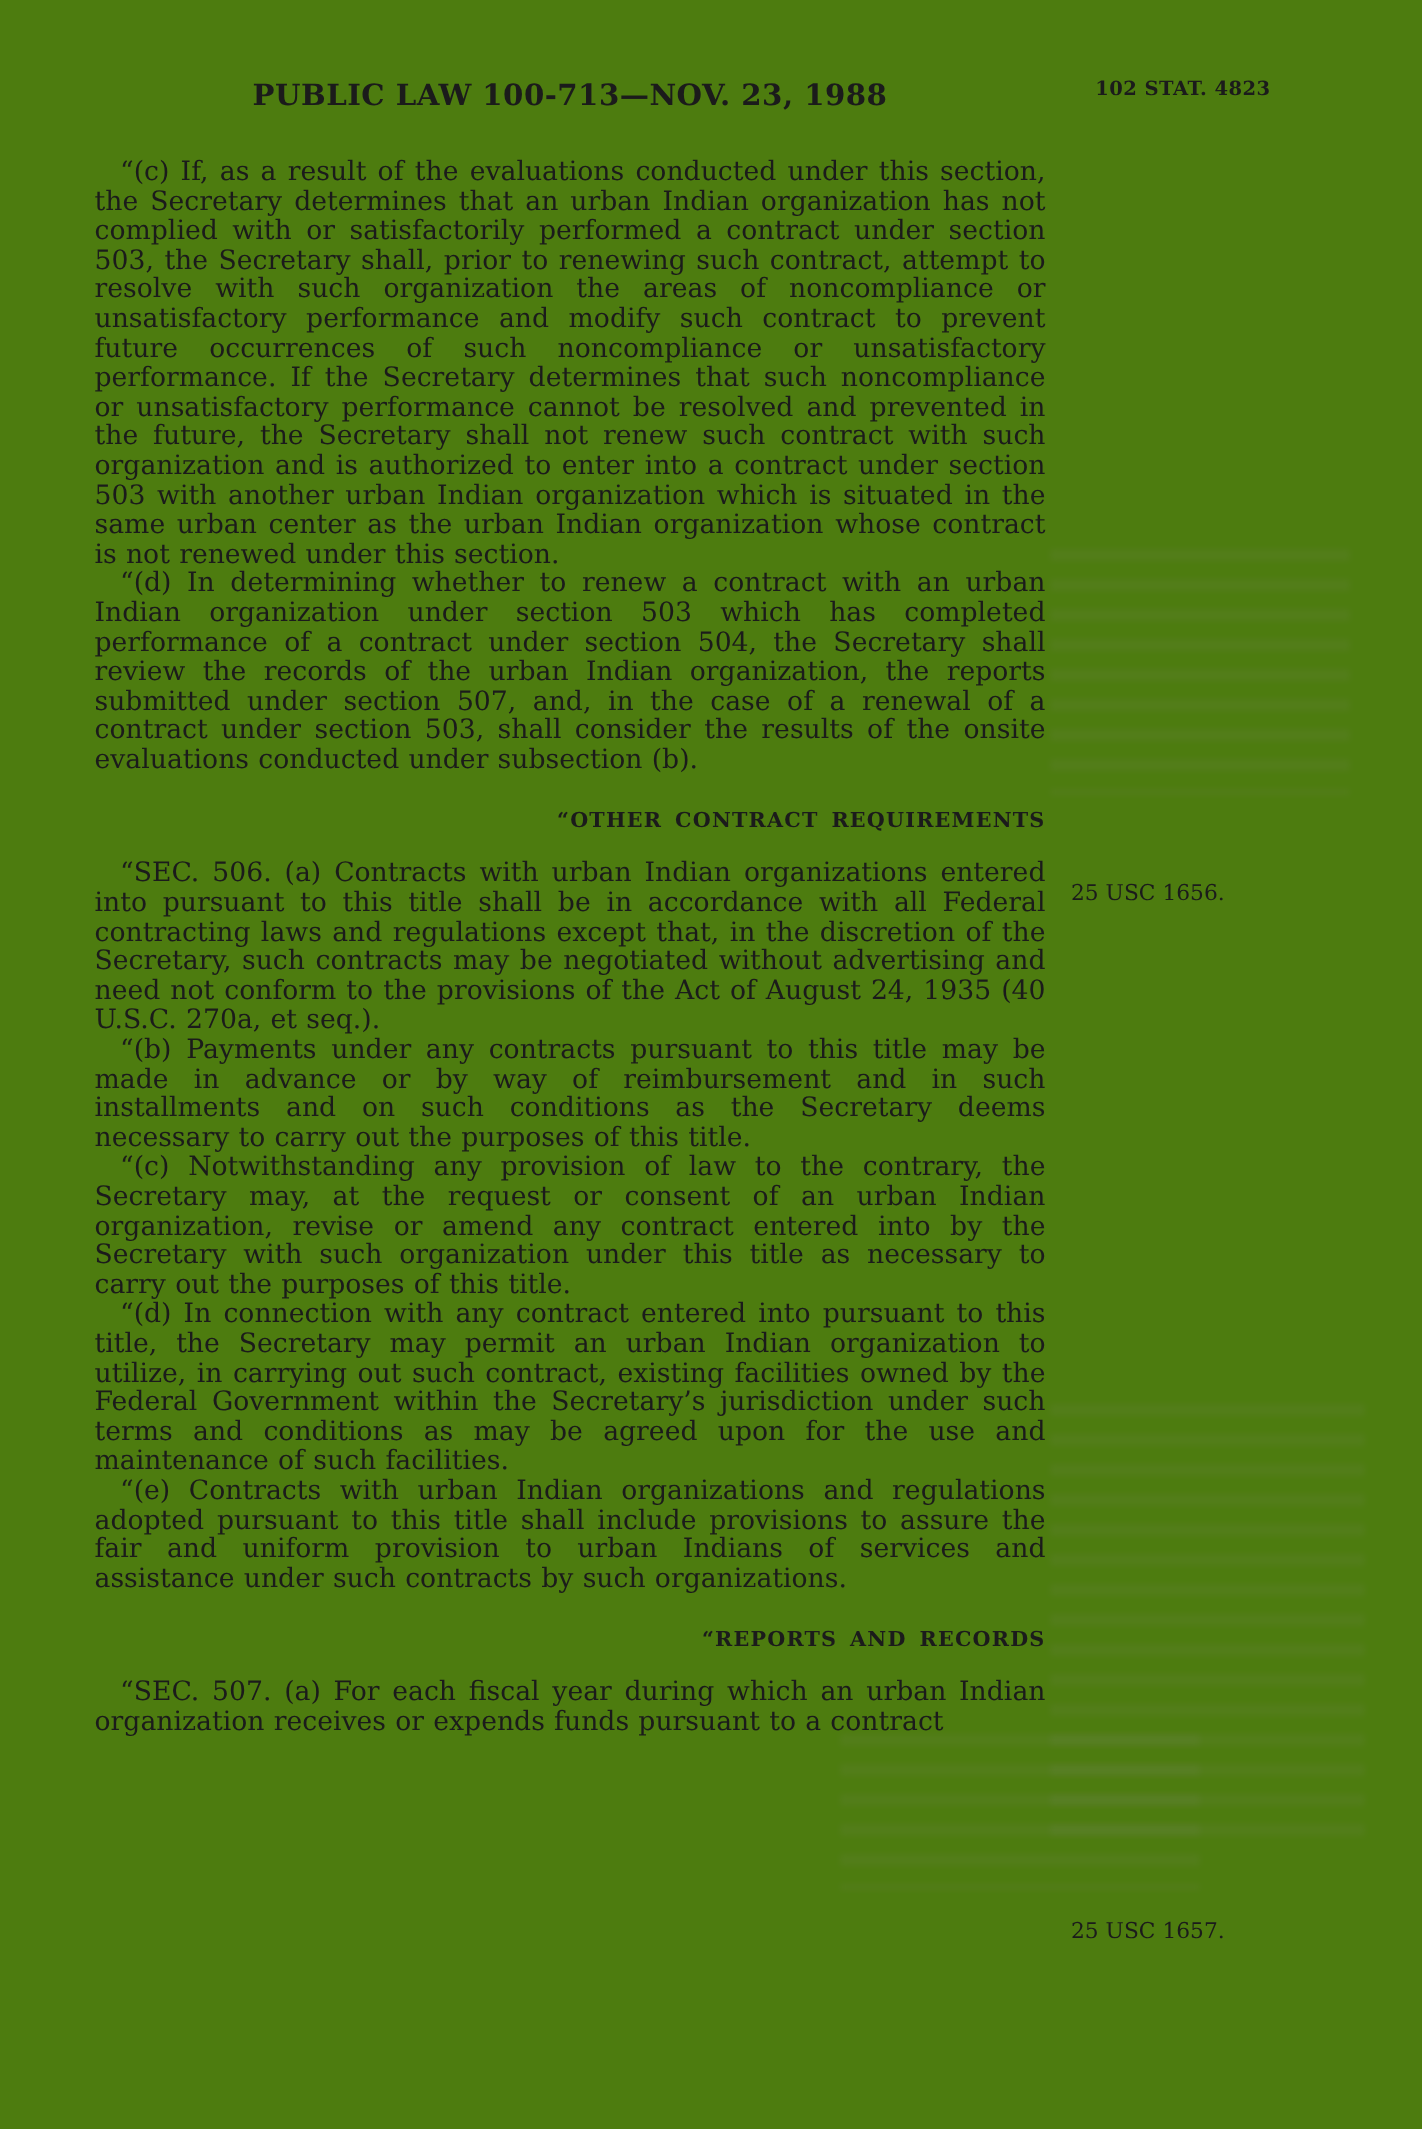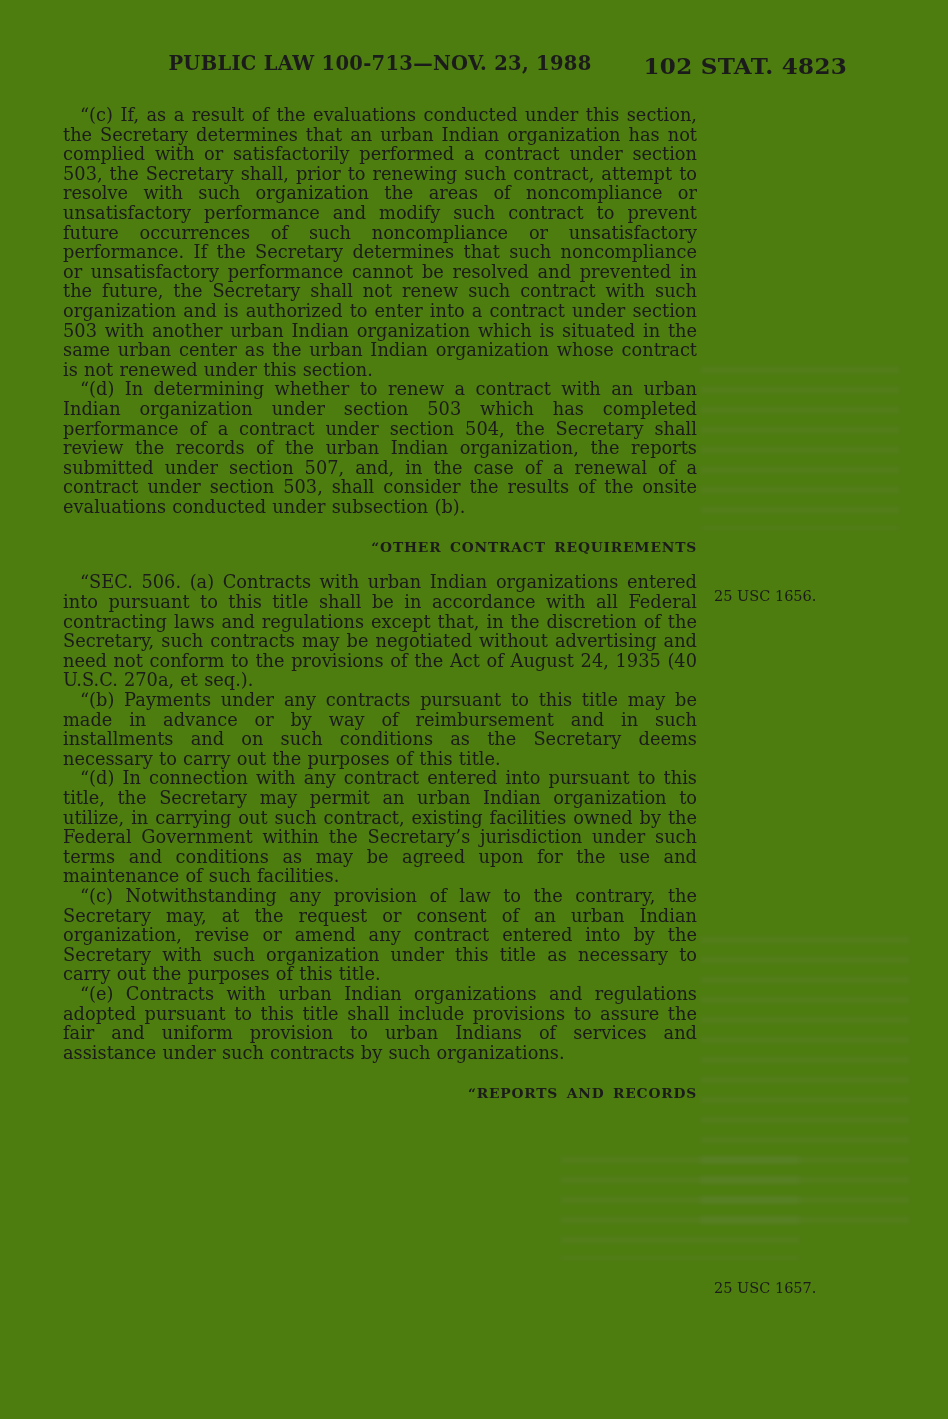--- a/index.html
+++ b/index.html
@@ -37,21 +37,21 @@
     text-align: center;
     font-size: 19.5px;
     font-weight: bold;
     letter-spacing: 0.3px;
     white-space: nowrap;
   }
   .running-head-right {
     position: absolute;
     top: 52px;
     right: 101px;
-    font-size: 23px;
+    font-size: 13px;
     font-weight: bold;
     letter-spacing: 0.3px;
     white-space: nowrap;
     margin-left: 18px;
   }
   .content {
     position: absolute;
     top: 105px;
     left: 63px;
     width: 634px;
@@ -94,23 +94,24 @@
   <div class="running-head-center">PUBLIC LAW 100-713—NOV. 23, 1988</div>
 
   <div class="running-head-right">102 STAT. 4823</div>
 
   <div class="content">
     <p class="par">“(c) If, as a result of the evaluations conducted under this section, the Secretary determines that an urban Indian organization has not complied with or satisfactorily performed a contract under section 503, the Secretary shall, prior to renewing such contract, attempt to resolve with such organization the areas of noncompliance or unsatisfactory performance and modify such contract to prevent future occurrences of such noncompliance or unsatisfactory performance. If the Secretary determines that such noncompliance or unsatisfactory performance cannot be resolved and prevented in the future, the Secretary shall not renew such contract with such organization and is authorized to enter into a contract under section 503 with another urban Indian organization which is situated in the same urban center as the urban Indian organization whose contract is not renewed under this section.</p>
     <p class="par">“(d) In determining whether to renew a contract with an urban Indian organization under section 503 which has completed performance of a contract under section 504, the Secretary shall review the records of the urban Indian organization, the reports submitted under section 507, and, in the case of a renewal of a contract under section 503, shall consider the results of the onsite evaluations conducted under subsection (b).</p>
     <h2 class="heading">“OTHER CONTRACT REQUIREMENTS</h2>
     <p class="par">“SEC. 506. (a) Contracts with urban Indian organizations entered into pursuant to this title shall be in accordance with all Federal contracting laws and regulations except that, in the discretion of the Secretary, such contracts may be negotiated without advertising and need not conform to the provisions of the Act of August 24, 1935 (40 U.S.C. 270a, et seq.).</p>
     <p class="par">“(b) Payments under any contracts pursuant to this title may be made in advance or by way of reimbursement and in such installments and on such conditions as the Secretary deems necessary to carry out the purposes of this title.</p>
+    <p class="par">“(c) Notwithstanding any provision of law to the contrary, the Secretary may, at the request or consent of an urban Indian organization, revise or amend any contract entered into by the Secretary with such organization under this title as necessary to carry out the purposes of this title.</p>
     <p class="par">“(d) In connection with any contract entered into pursuant to this title, the Secretary may permit an urban Indian organization to utilize, in carrying out such contract, existing facilities owned by the Federal Government within the Secretary’s jurisdiction under such terms and conditions as may be agreed upon for the use and maintenance of such facilities.</p>
-    <p class="par">“(c) Notwithstanding any provision of law to the contrary, the Secretary may, at the request or consent of an urban Indian organization, revise or amend any contract entered into by the Secretary with such organization under this title as necessary to carry out the purposes of this title.</p>
     <p class="par">“(e) Contracts with urban Indian organizations and regulations adopted pursuant to this title shall include provisions to assure the fair and uniform provision to urban Indians of services and assistance under such contracts by such organizations.</p>
     <h2 class="heading">“REPORTS AND RECORDS</h2>
+    <p class="par">“SEC. 507. (a) For each fiscal year during which an urban Indian organization receives or expends funds pursuant to a contract</p>
   </div>
 
   <div class="margin-note note-1656">25 USC 1656.</div>
 
   <div class="margin-note note-1657">25 USC 1657.</div>
 
 </div>
 
 </body></html>

